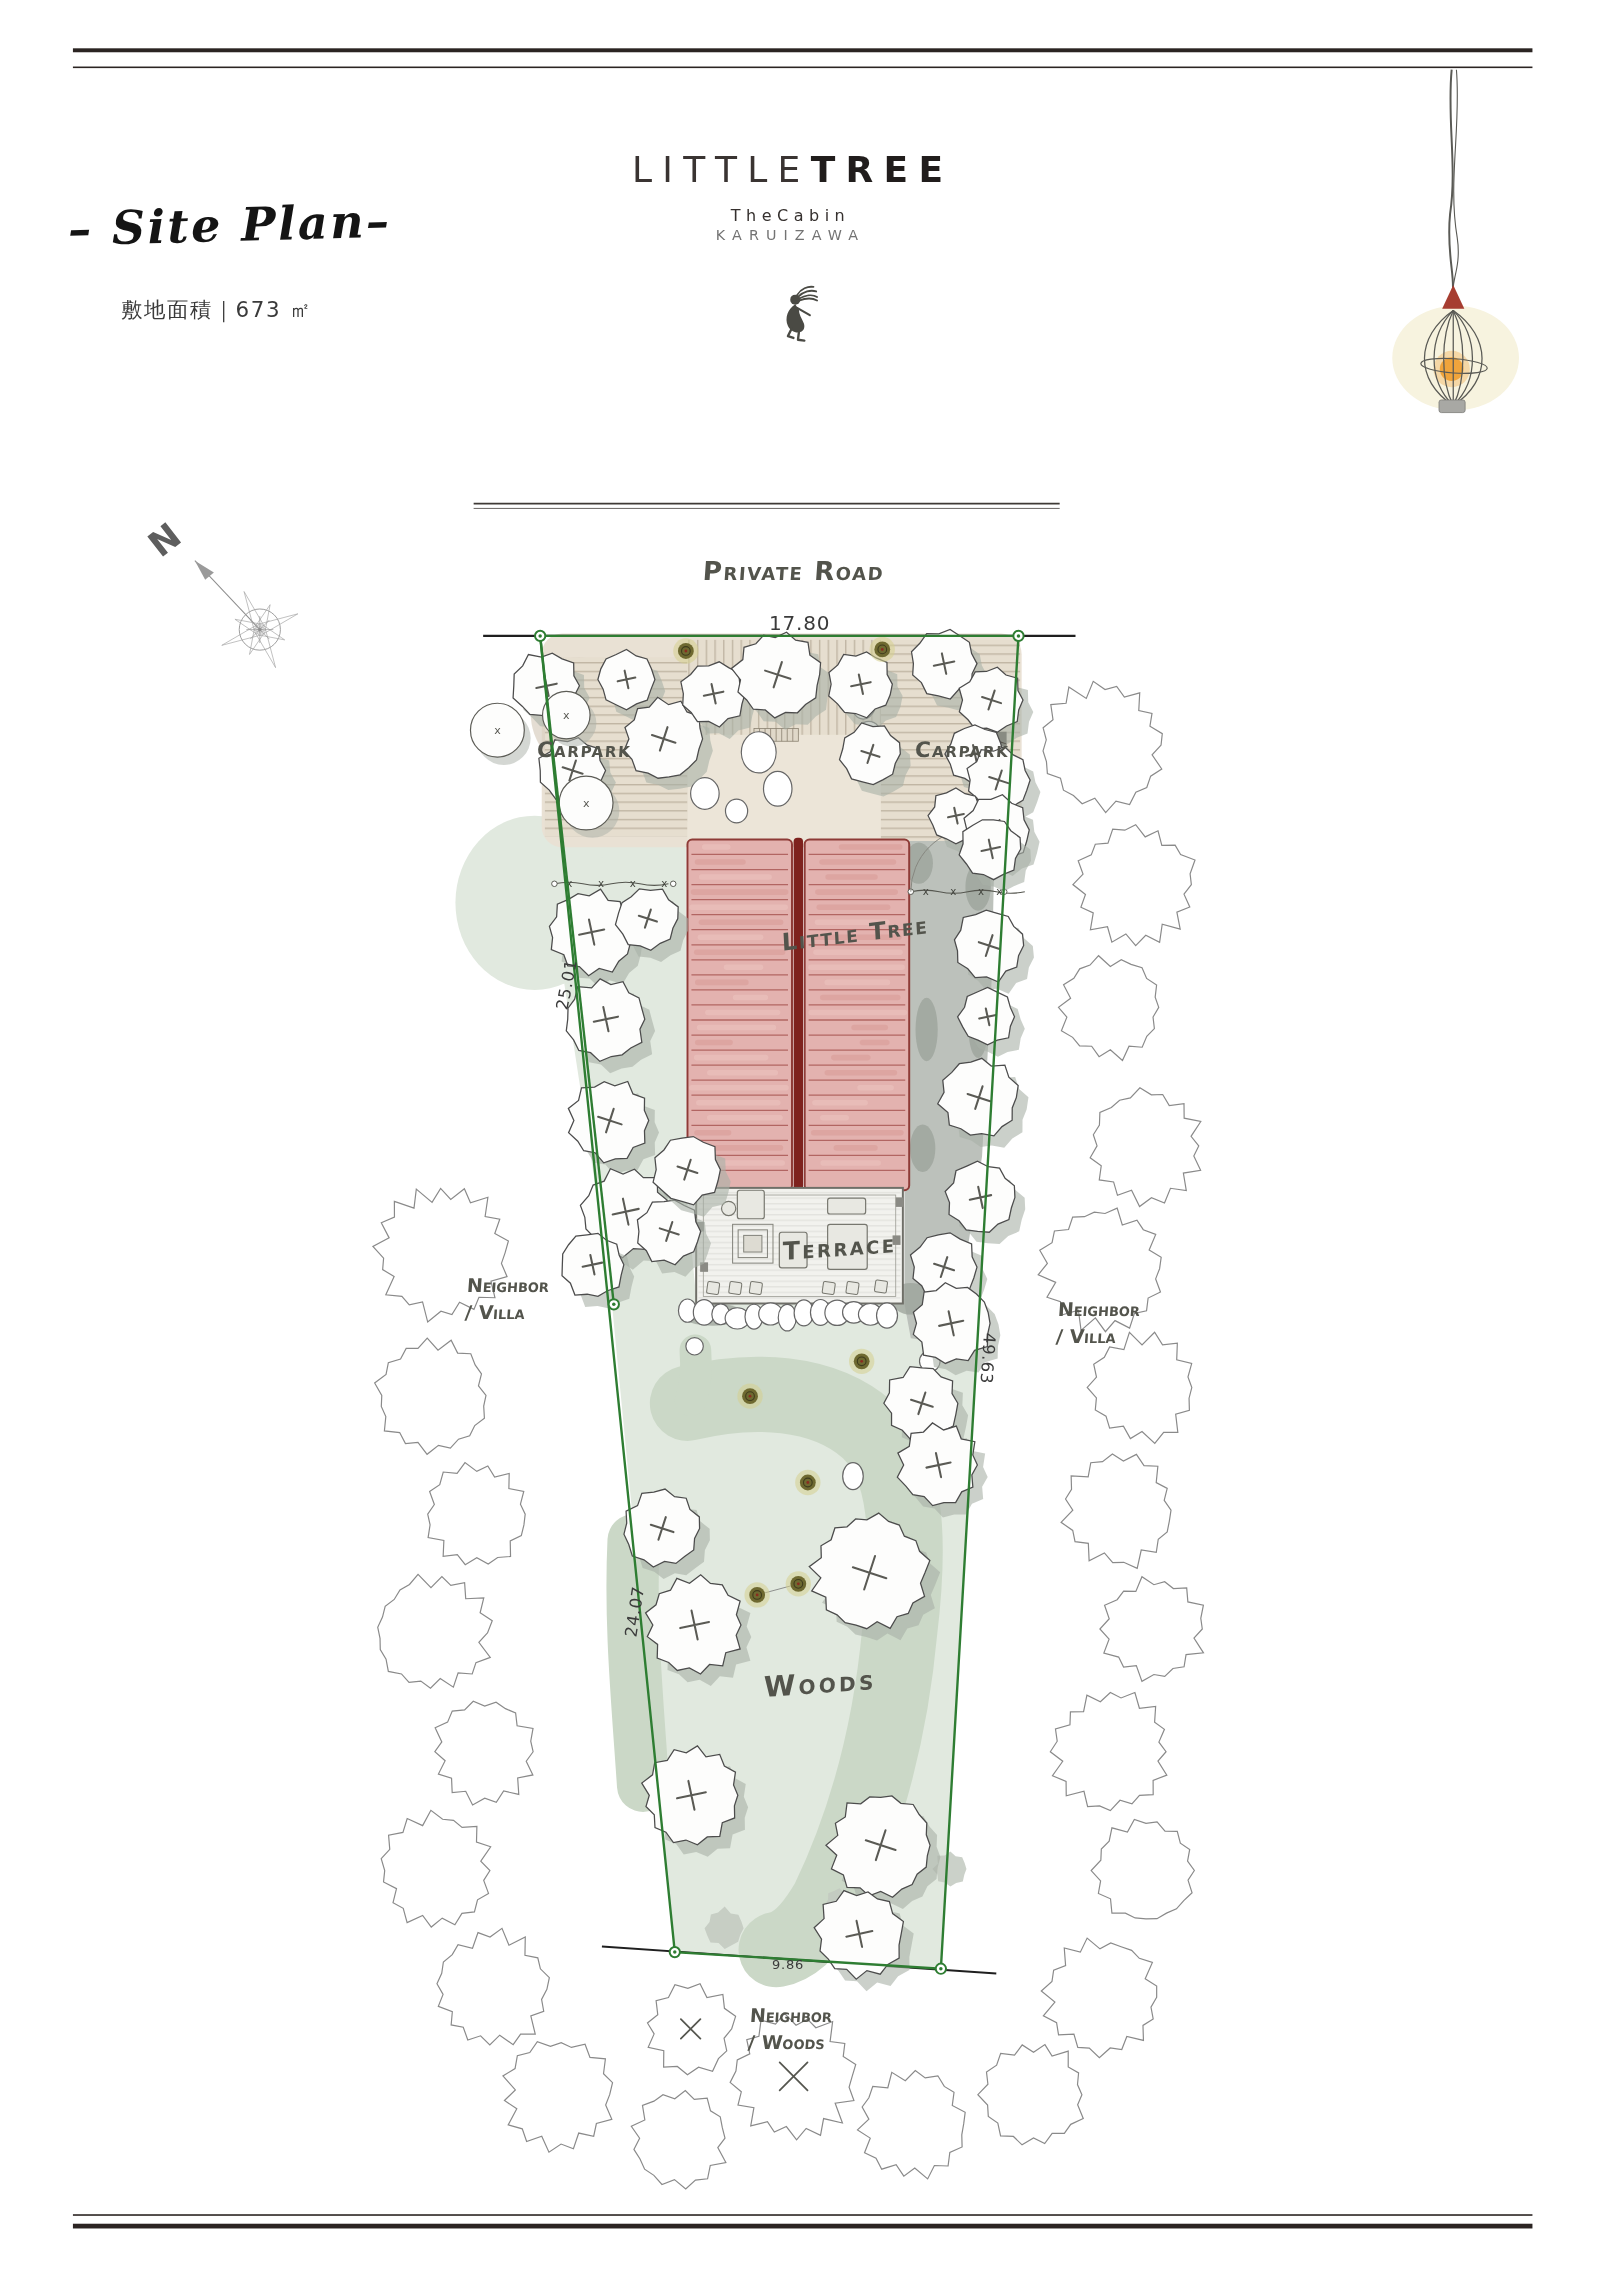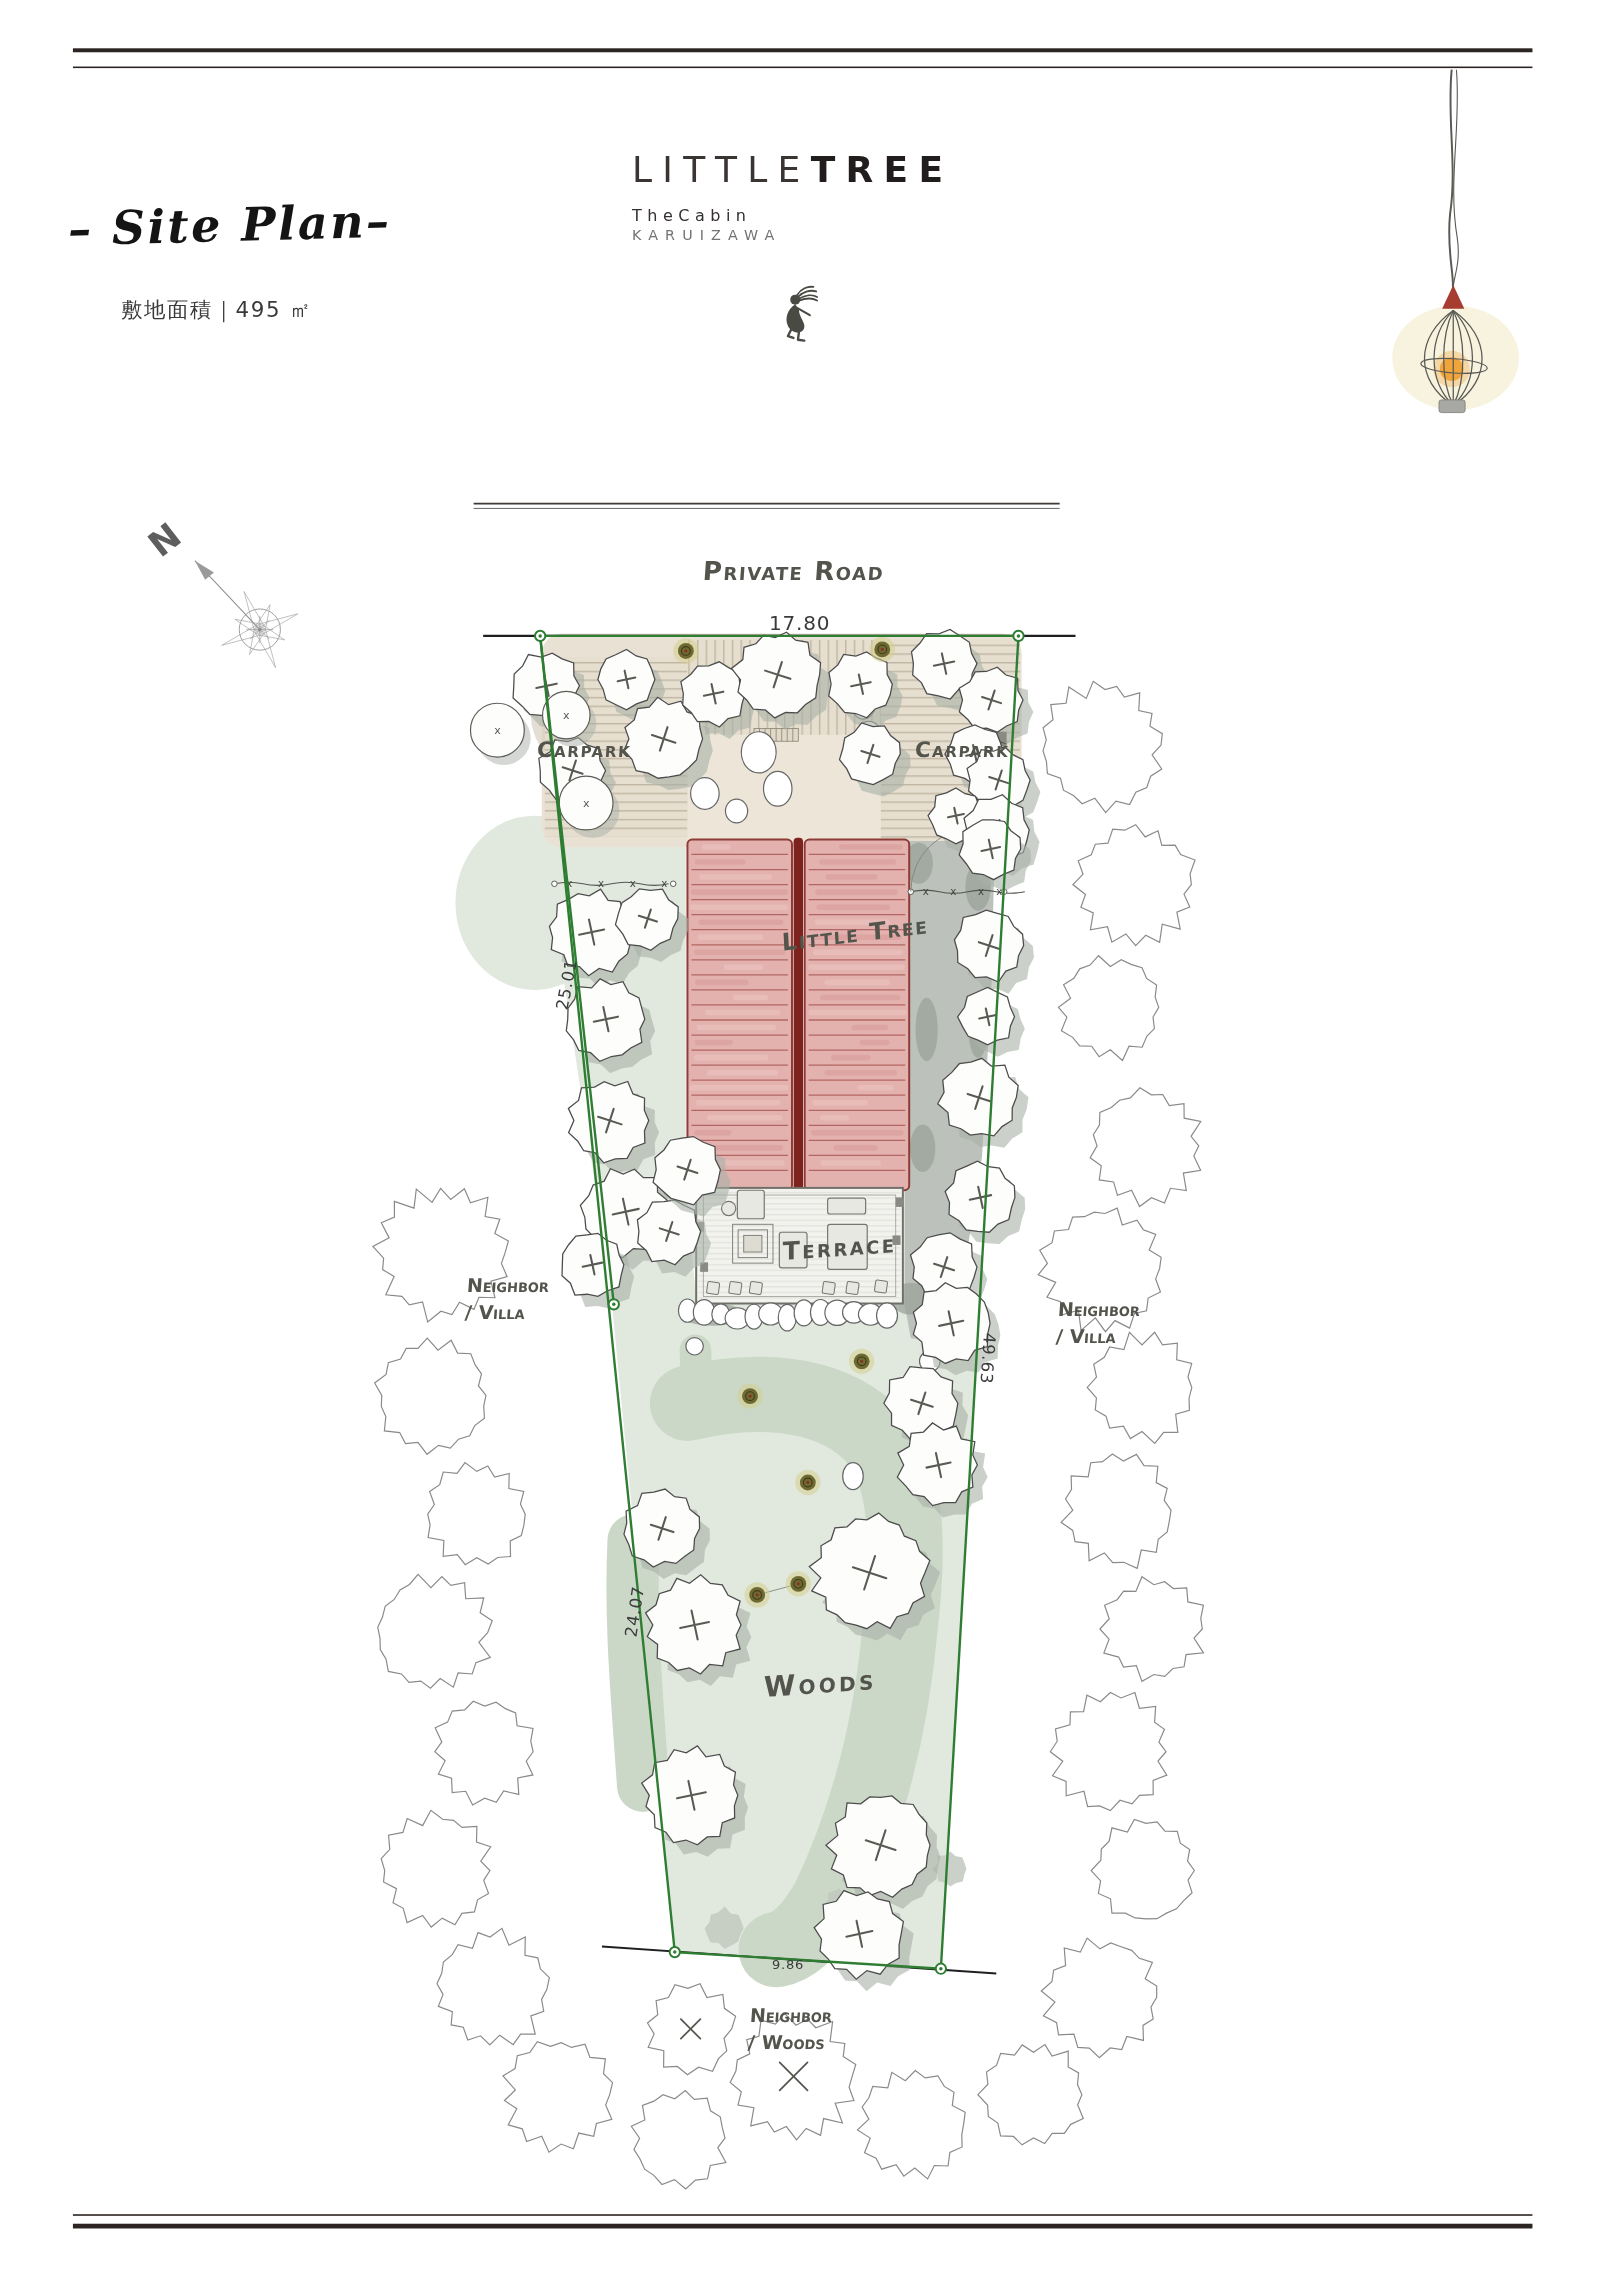--- a/index.html
+++ b/index.html
@@ -6,21 +6,21 @@
   body{width:1622px;height:2295px;position:relative;font-family:"DejaVu Sans",sans-serif;}
   #stage{position:absolute;inset:0;overflow:hidden;}
   #plan-svg{position:absolute;left:0;top:0;}
   .lb{position:absolute;white-space:nowrap;}
   .hand{font-family:"DejaVu Sans",sans-serif;font-variant:small-caps;font-weight:600;color:#53544c;transform:skewX(-4deg);}
   .dim{font-family:"DejaVu Sans",sans-serif;font-weight:500;color:#3b3b3b;letter-spacing:0.8px;}
   .two-line div{line-height:27px;}
   
   .t-title{left:68px;top:198px;font-family:"DejaVu Serif",serif;font-style:italic;font-weight:700;font-size:46px;color:#141414;letter-spacing:2.4px;transform:rotate(-1.5deg);}
   .t-area{left:121px;top:295px;font-size:21.4px;color:#3a3a3a;letter-spacing:1.6px;}
-  .logo{left:632px;width:317px;text-align:left;color:#211d1c;}
+  .logo{left:632px;width:317px;text-align:center;color:#211d1c;}
   .logo-1{top:149px;font-size:36px;letter-spacing:10.3px;}
   .logo-1 .lt{font-weight:400;color:#3a3432;}
   .logo-1 .tr{font-weight:800;}
   .logo-2{top:206px;font-size:16px;letter-spacing:5.5px;color:#35302e;}
   .logo-3{top:227px;font-size:14.3px;font-weight:400;letter-spacing:7.1px;color:#737373;}
   .t-north{left:150px;top:520px;font-size:35px;font-weight:800;color:#5e5e5e;transform:rotate(-38deg);}
   
   .l-road{left:703px;top:556px;font-size:26px;letter-spacing:1.6px;}
   .l-cpl{left:537px;top:737px;font-size:21.4px;letter-spacing:1.6px;}
   .l-cpr{left:915px;top:737px;font-size:21.4px;letter-spacing:1.6px;}
@@ -509,21 +509,21 @@
           <path d="M1835,392 C1882.5,425 1884.4,480 1835,512" fill="none" stroke="#5a5a55" stroke-width="1.6"></path>
           <ellipse cx="1836" cy="462" rx="42" ry="9" fill="none" stroke="#5a5a55" stroke-width="1.5" transform="rotate(4 1836 462)"></ellipse>
           <polygon points="1835 360 1821 390 1849 390" fill="#a63d30"></polygon>
           <rect x="1817" y="505" width="33" height="16" rx="3" fill="#a8a8a4" stroke="#7a7a76" stroke-width="1"></rect>
         </g>
       </svg>
     </div>
 
   <div class="lb t-title">– Site Plan–</div>
   <div class="lb t-area">
-    <span>敷地面積</span><span>｜</span><span>495 ㎡</span>
+    <span>敷地面積</span><span>｜</span><span>673 ㎡</span>
   </div>
   <div class="lb logo logo-1">
     <span class="lt">LITTLE</span><span class="tr">TREE</span>
   </div>
   <div class="lb logo logo-2">TheCabin</div>
   <div class="lb logo logo-3">KARUIZAWA</div>
   <div class="lb t-north">N</div>
 
   <div class="lb hand l-road">Private Road</div>
   <div class="lb dim d-top">17.80</div>

